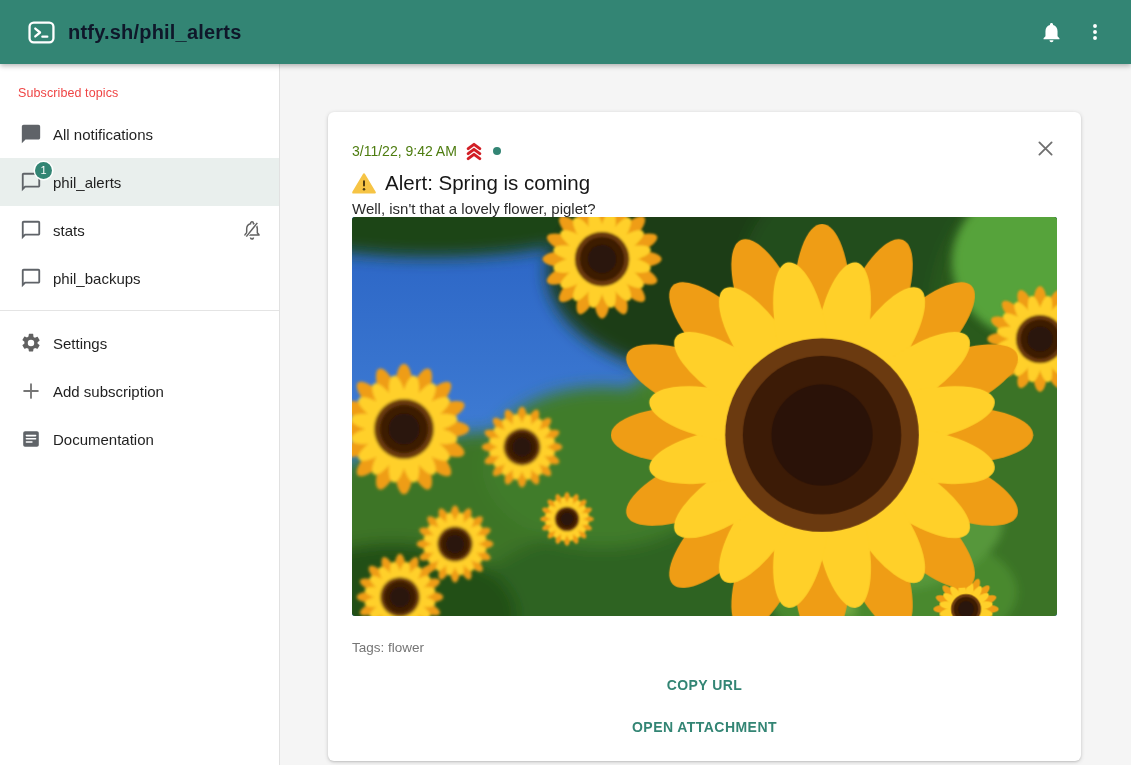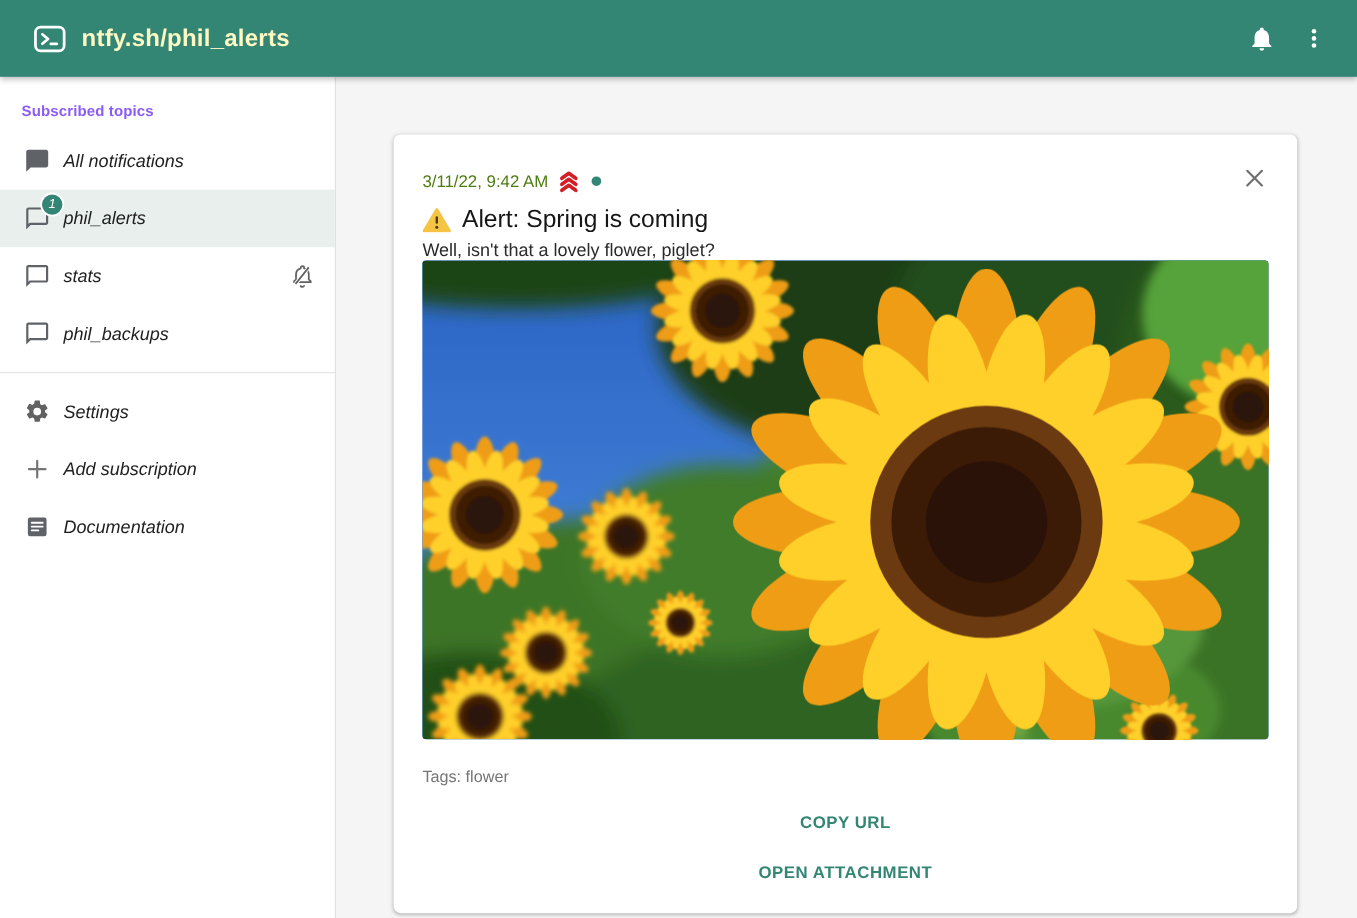--- a/index.html
+++ b/index.html
@@ -15,50 +15,49 @@
     background: #338574;
     display: flex;
     align-items: center;
     padding: 0 14px 0 28px;
     box-shadow: 0 2px 5px rgba(0,0,0,.28);
     position: relative;
     z-index: 5;
   }
   .appbar-left { display: flex; align-items: center; gap: 13px; flex: 1; }
   .appbar-title {
-    color: #fef9c3; font-size: 20px; font-weight: bold; letter-spacing: .2px;
+    color: #0f172a; font-size: 20px; font-weight: bold; letter-spacing: .2px;
   }
   .iconbtn {
     background: none; border: none; cursor: pointer;
     width: 44px; height: 44px; display: flex; align-items: center; justify-content: center;
     border-radius: 50%;
   }
   
   .shell { display: flex; height: 701px; }
   .sidebar {
     width: 280px; flex: none;
     background: #fff;
     border-right: 1px solid #e1e1e1;
     padding-top: 10px;
   }
   .section-label {
     padding: 12px 18px 10px;
     font-size: 12.5px;
-    color: #8b5cf6;
-    font-weight: bold;
+    color: #ef4444;
+    font-weight: normal;
     letter-spacing: .1px;
   }
   .nav-item {
     height: 48px;
     display: flex; align-items: center;
     padding: 0 16px 0 19px;
     gap: 10px;
     font-size: 15px; color: #1f1f1f;
     cursor: pointer;
-    font-style: italic;
   }
   .nav-item.selected { background: #e9efed; }
   .nav-icon { width: 24px; height: 24px; position: relative; flex: none; display:flex; align-items:center; justify-content:center; }
   .nav-label { line-height: 1; padding-top: 1px; }
   .badge {
     position: absolute; top: -8px; right: -9px;
     min-width: 17px; height: 17px;
     background: #338574; color: #fff;
     border-radius: 50%;
     font-size: 11px; line-height: 17px; text-align: center;

